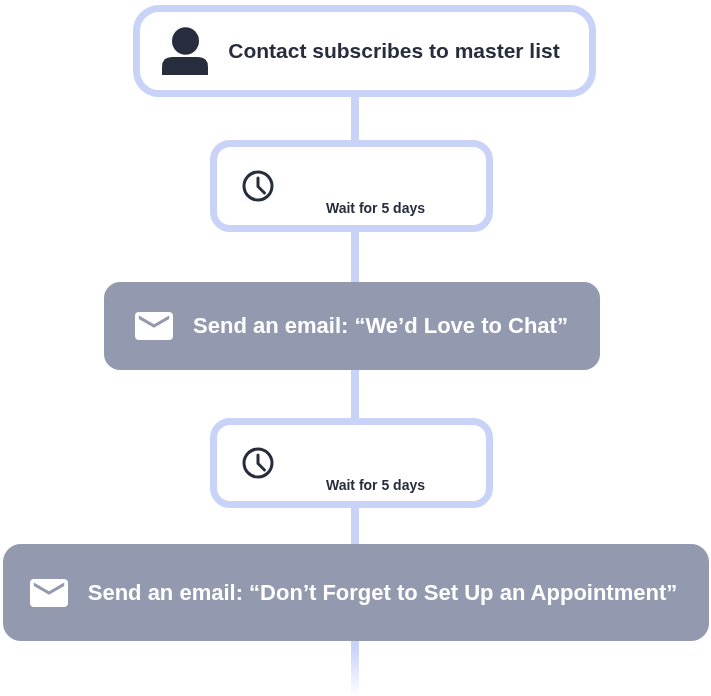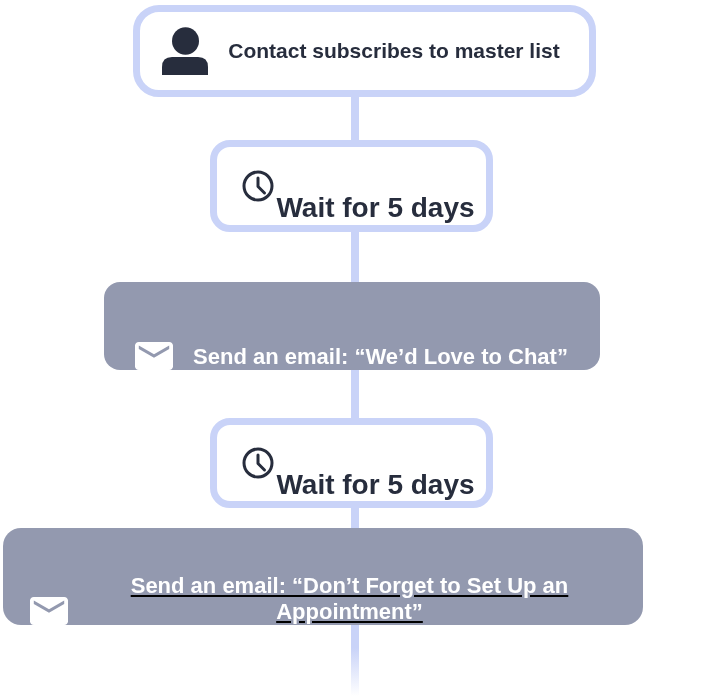--- a/index.html
+++ b/index.html
@@ -57,32 +57,31 @@
     padding-right: 10px;
   }
   .node-trigger .label { font-size: 21px; color: #272d3d; }
   .node-wait {
     background: #ffffff;
     border: 7px solid #c9d3f8;
     border-radius: 20px;
     padding-left: 24px;
     padding-right: 10px;
   }
-  .node-wait .label { font-size: 28px; color: #272d3d; margin-top: 43px; }
+  .node-wait .label { font-size: 14px; color: #272d3d; margin-top: 43px; }
   .node-wait-1 { left: 210px; top: 140px; width: 283px; height: 92px; }
   .node-wait-2 { left: 210px; top: 418px; width: 283px; height: 90px; }
   .node-email {
     background: #9399af;
     border-radius: 16px;
     padding-right: 12px;
-    align-items: flex-end;
   }
   .node-email .label { font-size: 22px; color: #ffffff; }
   .node-email-1 { left: 104px; top: 282px; width: 496px; height: 88px; padding-left: 31px; }
-  .node-email-2 { left: 3px; top: 528px; width: 640px; height: 97px; padding-left: 27px; border-radius: 18px; text-decoration: underline; }
+  .node-email-2 { left: 3px; top: 544px; width: 706px; height: 97px; padding-left: 27px; border-radius: 18px; }
 </style>
 </head>
 <body>
 
 <div class="canvas">
 
   <div class="connector"></div>
   <div class="connector-fade"></div>
 
   <div class="node node-trigger">

